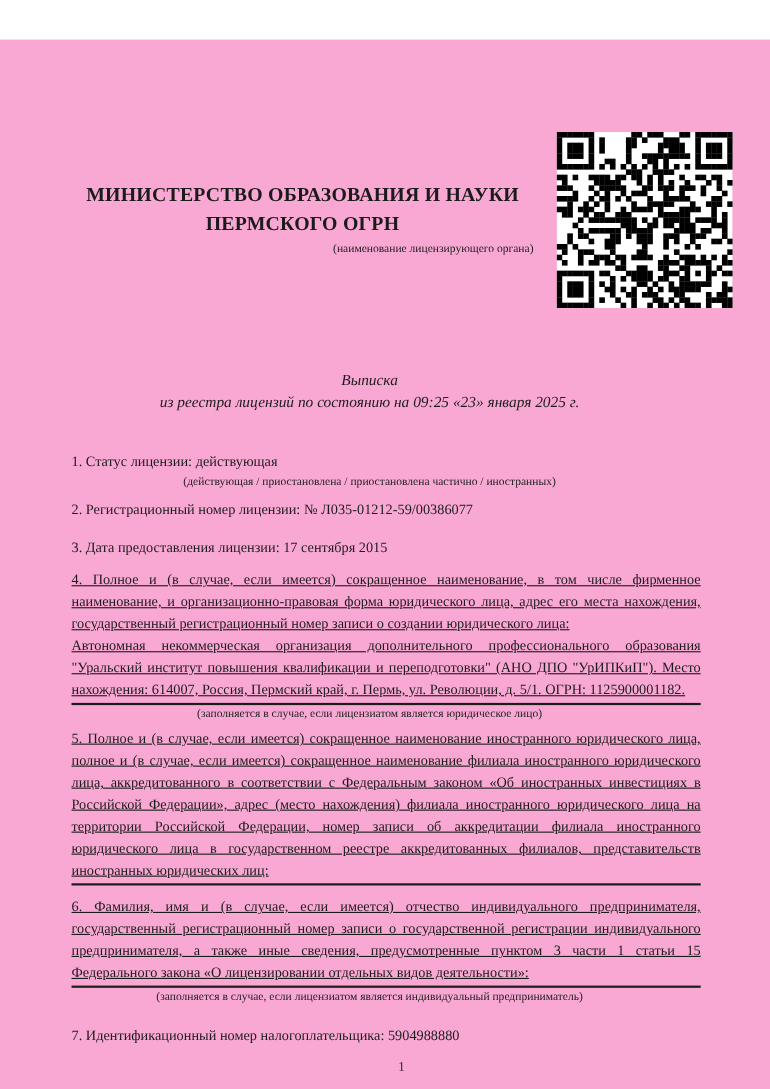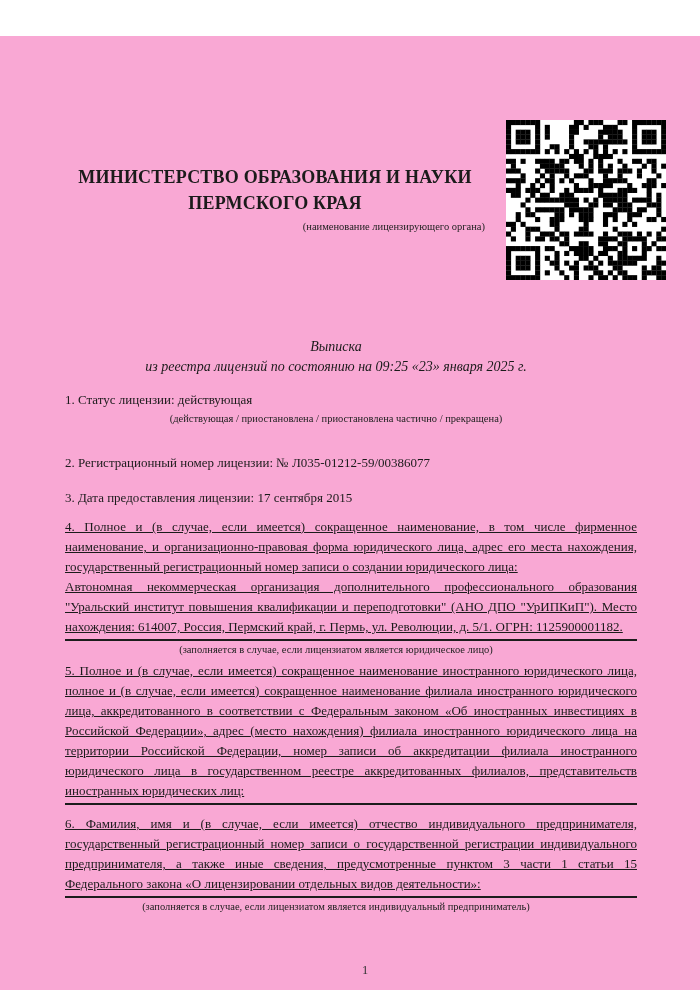--- a/index.html
+++ b/index.html
@@ -65,21 +65,21 @@
   .rule {
     height: 0;
     border-top: 2px solid #1c1c1c;
     margin-top: 2px;
   }
   .sec .caption-row {
     width: 542px;
     text-align: center;
     margin-top: 2px;
   }
-  #sec-status { top: 354px; }
+  #sec-status { top: 374px; }
   #sec-status .caption-row { margin-top: 2px; }
   #sec-regnum { top: 417px; }
   #sec-date   { top: 452px; }
   #sec-legal  { top: 481px; }
   #sec-foreign { top: 625px; }
   #sec-ip     { top: 778px; }
   #sec-inn    { top: 895px; }
   .page-number {
     position: absolute;
     left: 65px;
@@ -620,32 +620,32 @@
         <rect x="116.36" y="155.15" width="5.10" height="5.10" fill="#000000"></rect>
         <rect x="121.21" y="155.15" width="5.10" height="5.10" fill="#000000"></rect>
         <rect x="126.06" y="155.15" width="5.10" height="5.10" fill="#000000"></rect>
         <rect x="135.76" y="155.15" width="5.10" height="5.10" fill="#000000"></rect>
         <rect x="150.30" y="155.15" width="5.10" height="5.10" fill="#000000"></rect>
         <rect x="155.15" y="155.15" width="5.10" height="5.10" fill="#000000"></rect>
       </svg></div>
 
   <div class="ministry">
     <div class="ministry-name">МИНИСТЕРСТВО ОБРАЗОВАНИЯ И НАУКИ</div>
-    <div class="ministry-name">ПЕРМСКОГО КРАЯ</div>
+    <div class="ministry-name">ПЕРМСКОГО ОГРН</div>
     <div class="caption">(наименование лицензирующего органа)</div>
   </div>
 
   <div class="doc-title">
     <div>Выписка</div>
     <div>из реестра лицензий по состоянию на 09:25 «23» января 2025 г.</div>
   </div>
 
   <div class="sec" id="sec-status">
     <div>1. Статус лицензии: действующая</div>
-    <div class="caption caption-row">(действующая / приостановлена / приостановлена частично / прекращена)</div>
+    <div class="caption caption-row">(действующая / приостановлена / приостановлена частично / иностранных)</div>
   </div>
 
   <div class="sec" id="sec-regnum">
     <div>2. Регистрационный номер лицензии: № Л035-01212-59/00386077</div>
   </div>
 
   <div class="sec" id="sec-date">
     <div>3. Дата предоставления лицензии: 17 сентября 2015</div>
   </div>
 
@@ -662,16 +662,19 @@
     <div class="rule"></div>
   </div>
 
   <div class="sec" id="sec-ip">
     <p class="just">6. Фамилия, имя и (в случае, если имеется) отчество индивидуального предпринимателя, государственный регистрационный номер записи о государственной регистрации индивидуального предпринимателя, а также иные сведения, предусмотренные пунктом 3 части 1 статьи 15 Федерального закона «О лицензировании отдельных видов деятельности»:</p>
     <div></div>
     <div class="rule"></div>
     <div class="caption caption-row">(заполняется в случае, если лицензиатом является индивидуальный предприниматель)</div>
   </div>
 
+  <div class="sec" id="sec-inn">
+    <div>7. Идентификационный номер налогоплательщика: 5904988880</div>
+  </div>
 
   <div class="page-number">1</div>
 
 </div>
 
 </body></html>

